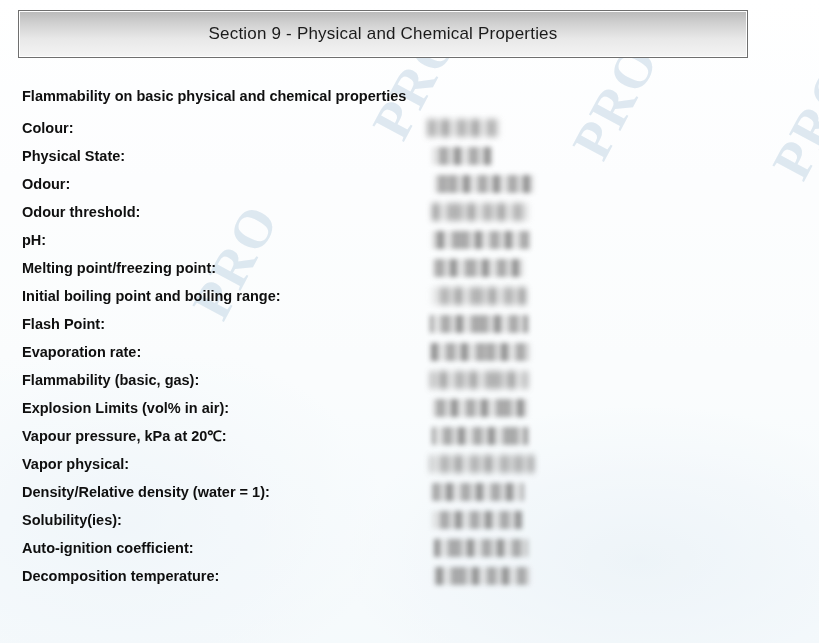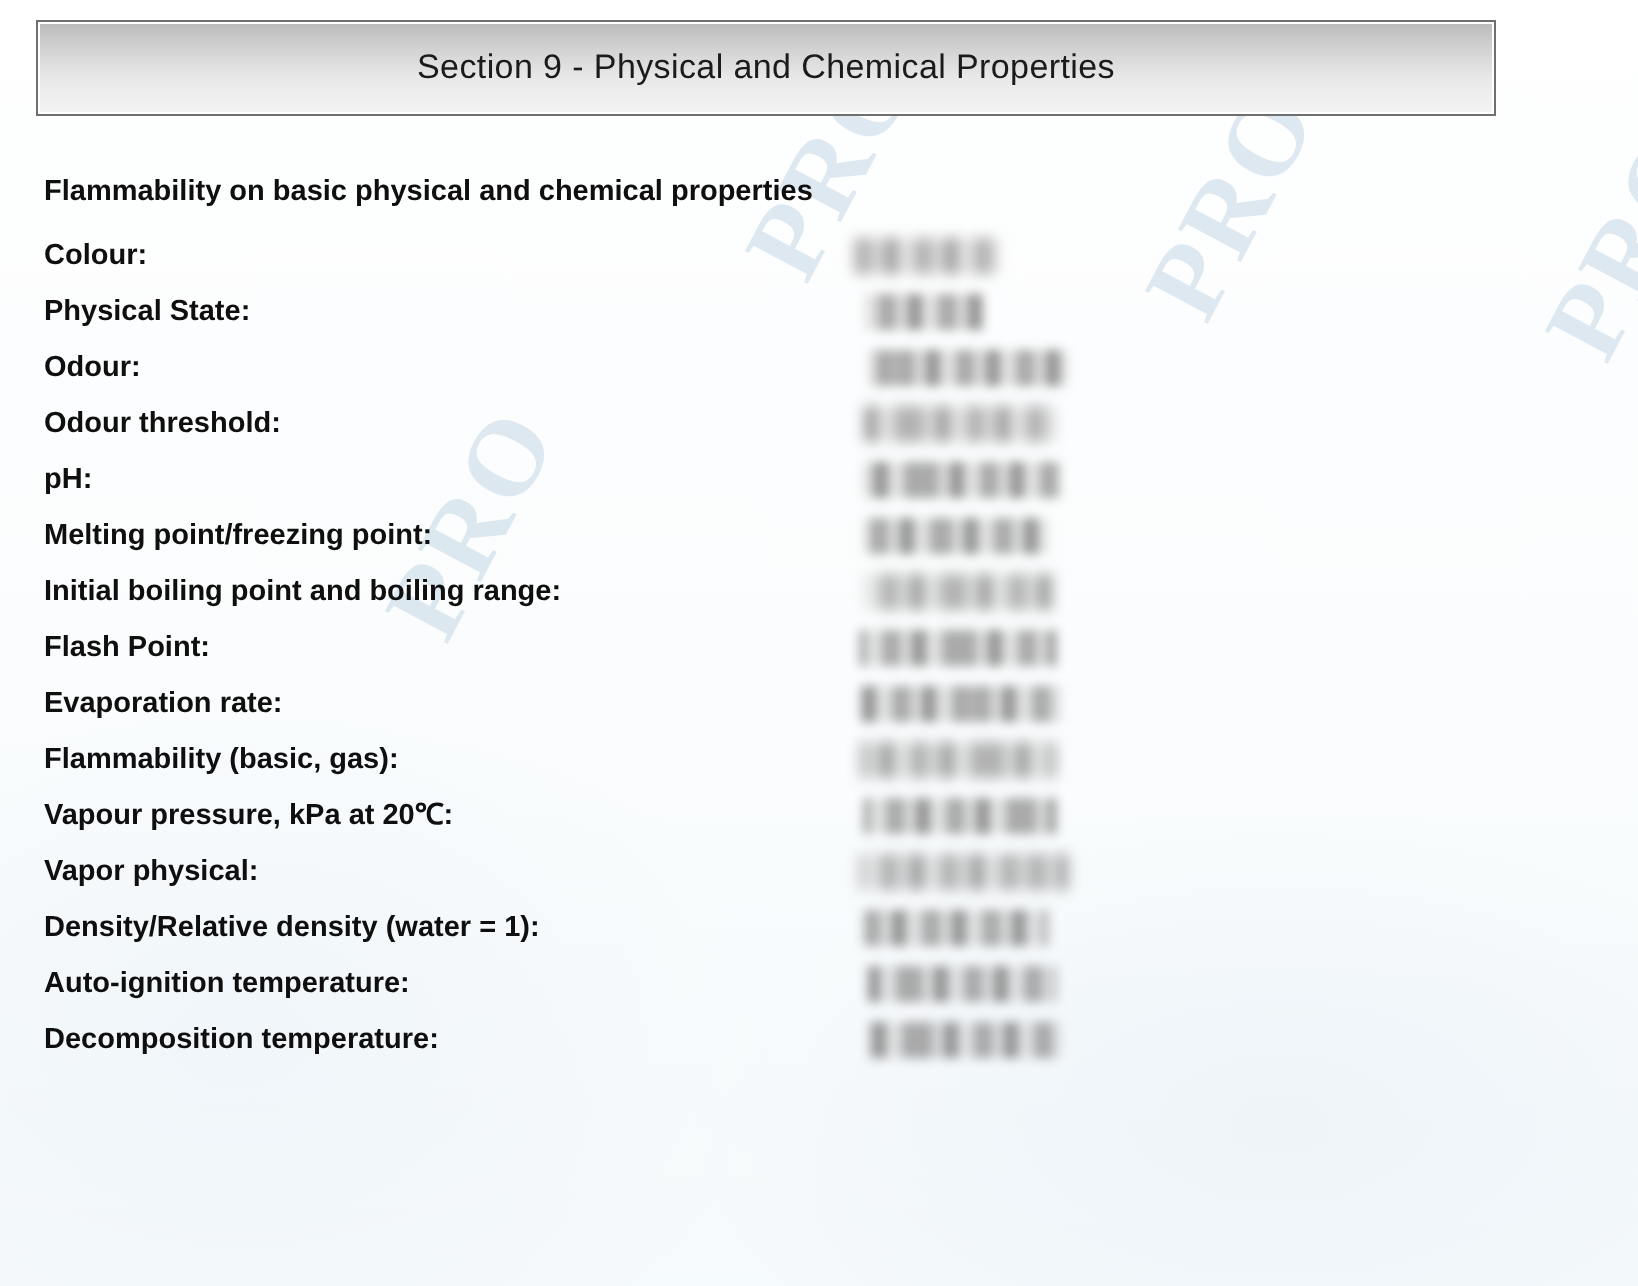--- a/index.html
+++ b/index.html
@@ -138,21 +138,23 @@
         <div class="row"><span class="label">Colour:</span><span class="redaction soft" style="left: 405px; width: 72px; background-position: 0px 0px;"></span></div>
         <div class="row"><span class="label">Physical State:</span><span class="redaction" style="left: 410px; width: 60px; background-position: 7px 0px;"></span></div>
         <div class="row"><span class="label">Odour:</span><span class="redaction" style="left: 412px; width: 100px; background-position: 14px 0px;"></span></div>
         <div class="row"><span class="label">Odour threshold:</span><span class="redaction soft" style="left: 410px; width: 96px; background-position: 21px 0px;"></span></div>
         <div class="row"><span class="label">pH:</span><span class="redaction" style="left: 410px; width: 98px; background-position: 28px 0px;"></span></div>
         <div class="row"><span class="label">Melting point/freezing point:</span><span class="redaction" style="left: 410px; width: 92px; background-position: 35px 0px;"></span></div>
         <div class="row"><span class="label">Initial boiling point and boiling range:</span><span class="redaction soft" style="left: 410px; width: 94px; background-position: 42px 0px;"></span></div>
         <div class="row"><span class="label">Flash Point:</span><span class="redaction" style="left: 408px; width: 98px; background-position: 49px 0px;"></span></div>
         <div class="row"><span class="label">Evaporation rate:</span><span class="redaction" style="left: 408px; width: 100px; background-position: 56px 0px;"></span></div>
         <div class="row"><span class="label">Flammability (basic, gas):</span><span class="redaction soft" style="left: 408px; width: 98px; background-position: 63px 0px;"></span></div>
+        <div class="row"><span class="label">Explosion Limits (vol% in air):</span><span class="redaction" style="left: 410px; width: 96px; background-position: 70px 0px;"></span></div>
         <div class="row"><span class="label">Vapour pressure, kPa at 20℃:</span><span class="redaction" style="left: 410px; width: 96px; background-position: 77px 0px;"></span></div>
         <div class="row"><span class="label">Vapor physical:</span><span class="redaction soft" style="left: 408px; width: 104px; background-position: 84px 0px;"></span></div>
         <div class="row"><span class="label">Density/Relative density (water = 1):</span><span class="redaction" style="left: 410px; width: 92px; background-position: 91px 0px;"></span></div>
-        <div class="row"><span class="label">Auto-ignition temperature:</span><span class="redaction" style="left: 412px; width: 94px; background-position: 112px 0px;"></span></div>
+        <div class="row"><span class="label">Solubility(ies):</span><span class="redaction" style="left: 410px; width: 90px; background-position: 98px 0px;"></span></div>
+        <div class="row"><span class="label">Auto-ignition coefficient:</span><span class="redaction" style="left: 412px; width: 94px; background-position: 112px 0px;"></span></div>
         <div class="row"><span class="label">Decomposition temperature:</span><span class="redaction" style="left: 412px; width: 96px; background-position: 119px 0px;"></span></div>
       </div>
   </div>
 
 </div>
 
 </body></html>

